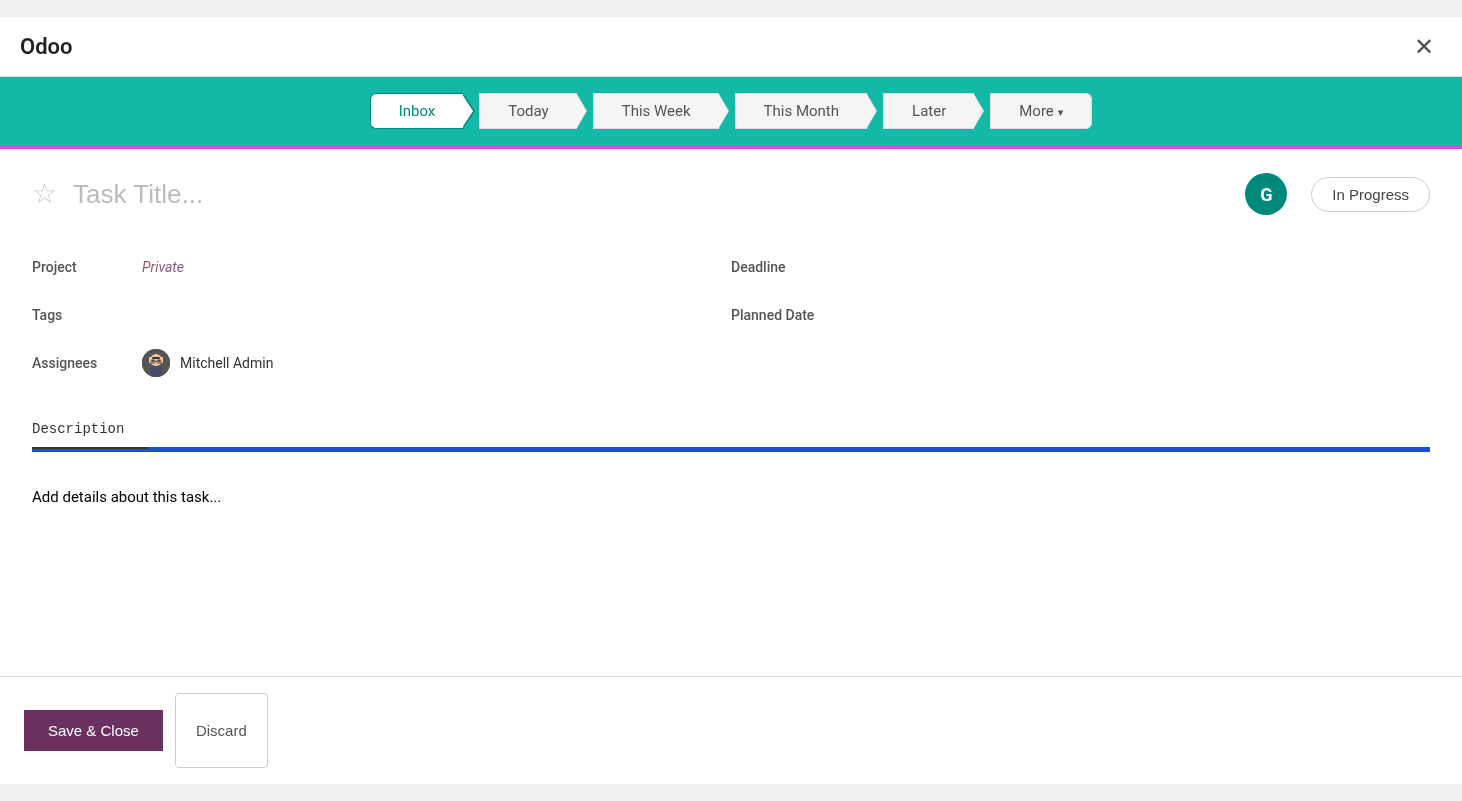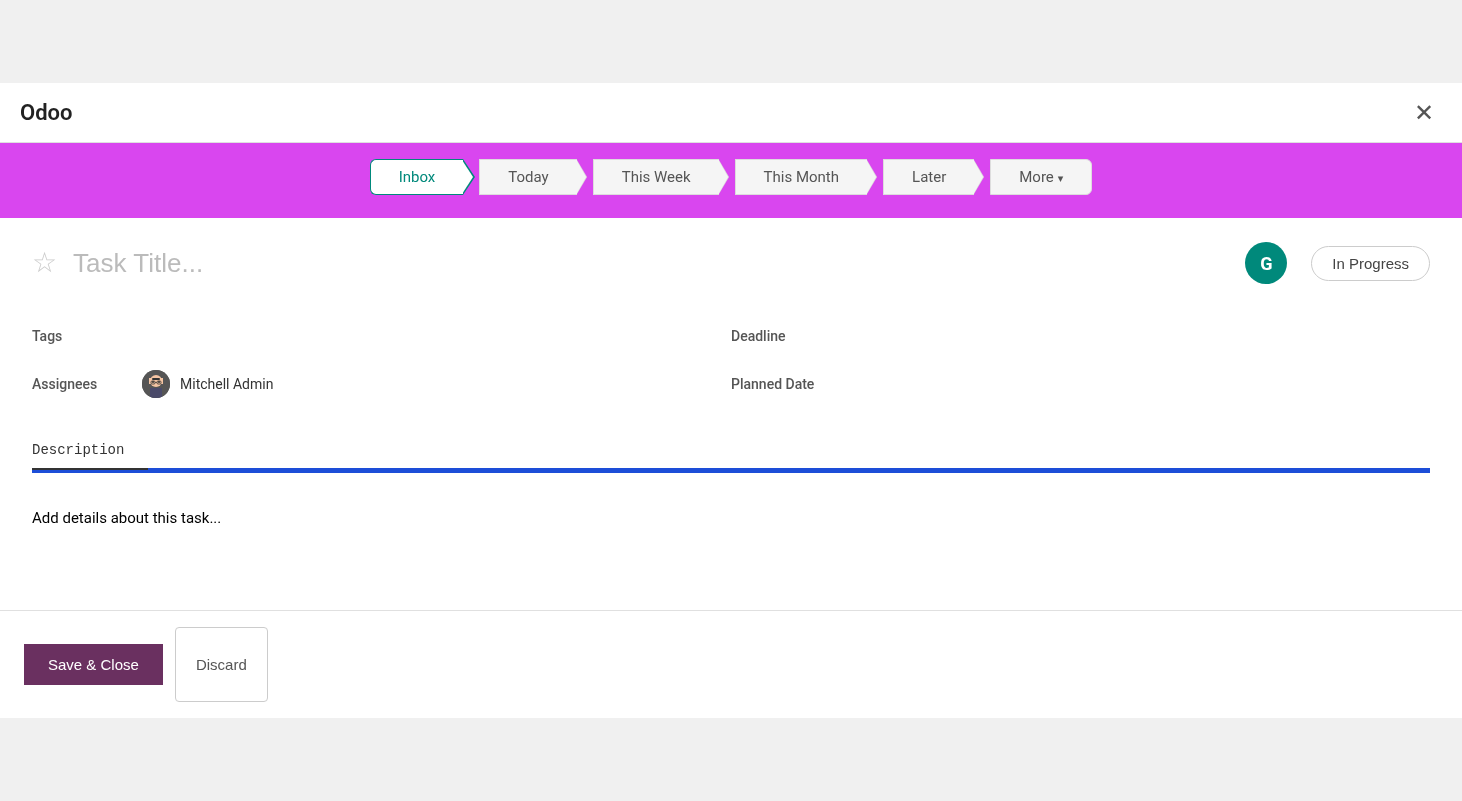--- a/index.html
+++ b/index.html
@@ -7,21 +7,21 @@
       font-family: -apple-system, BlinkMacSystemFont, 'Segoe UI', Roboto, sans-serif;
       background: #f0f0f0;
       display: flex;
       align-items: center;
       justify-content: center;
       min-height: 100vh;
     }
 
     .modal {
       width: 1462px;
-      height: 635px;
+      height: 767px;
       background: #fff;
       display: flex;
       flex-direction: column;
       position: relative;
     }
 
     
     .title-bar {
       display: flex;
       align-items: center;
@@ -47,22 +47,22 @@
       line-height: 1;
       padding: 4px 8px;
     }
 
     
     .nav-tabs {
       display: flex;
       align-items: center;
       justify-content: center;
       padding: 16px 0;
-      border-bottom: 7px solid #d946ef;
-      background: #d946ef;
+      border-bottom: 4px solid #d946ef;
+      background: #14b8a6;
       gap: 16px;
     }
 
     .nav-tab {
       position: relative;
       padding: 8px 28px;
       font-size: 15px;
       cursor: pointer;
       color: #555;
       background: #f5f5f5;
@@ -373,20 +373,24 @@
       <button class="star-btn">☆</button>
       <input class="task-title-input" type="text" placeholder="Task Title..." style="">
       <div class="avatar-circle">G</div>
       <button class="status-btn">In Progress</button>
     </div>
 
     <div class="form-grid">
 
       <div>
         <div class="form-row">
+          <span class="form-label">Project</span>
+          <span class="form-value">Private</span>
+        </div>
+        <div class="form-row">
           <span class="form-label">Tags</span>
           <span class="form-empty"></span>
         </div>
         <div class="form-row">
           <span class="form-label">Assignees</span>
           <div class="assignee-row">
             <div class="assignee-avatar">
 
               <svg viewBox="0 0 28 28" xmlns="http://www.w3.org/2000/svg">
                 <rect width="28" height="28" fill="#555"></rect>

